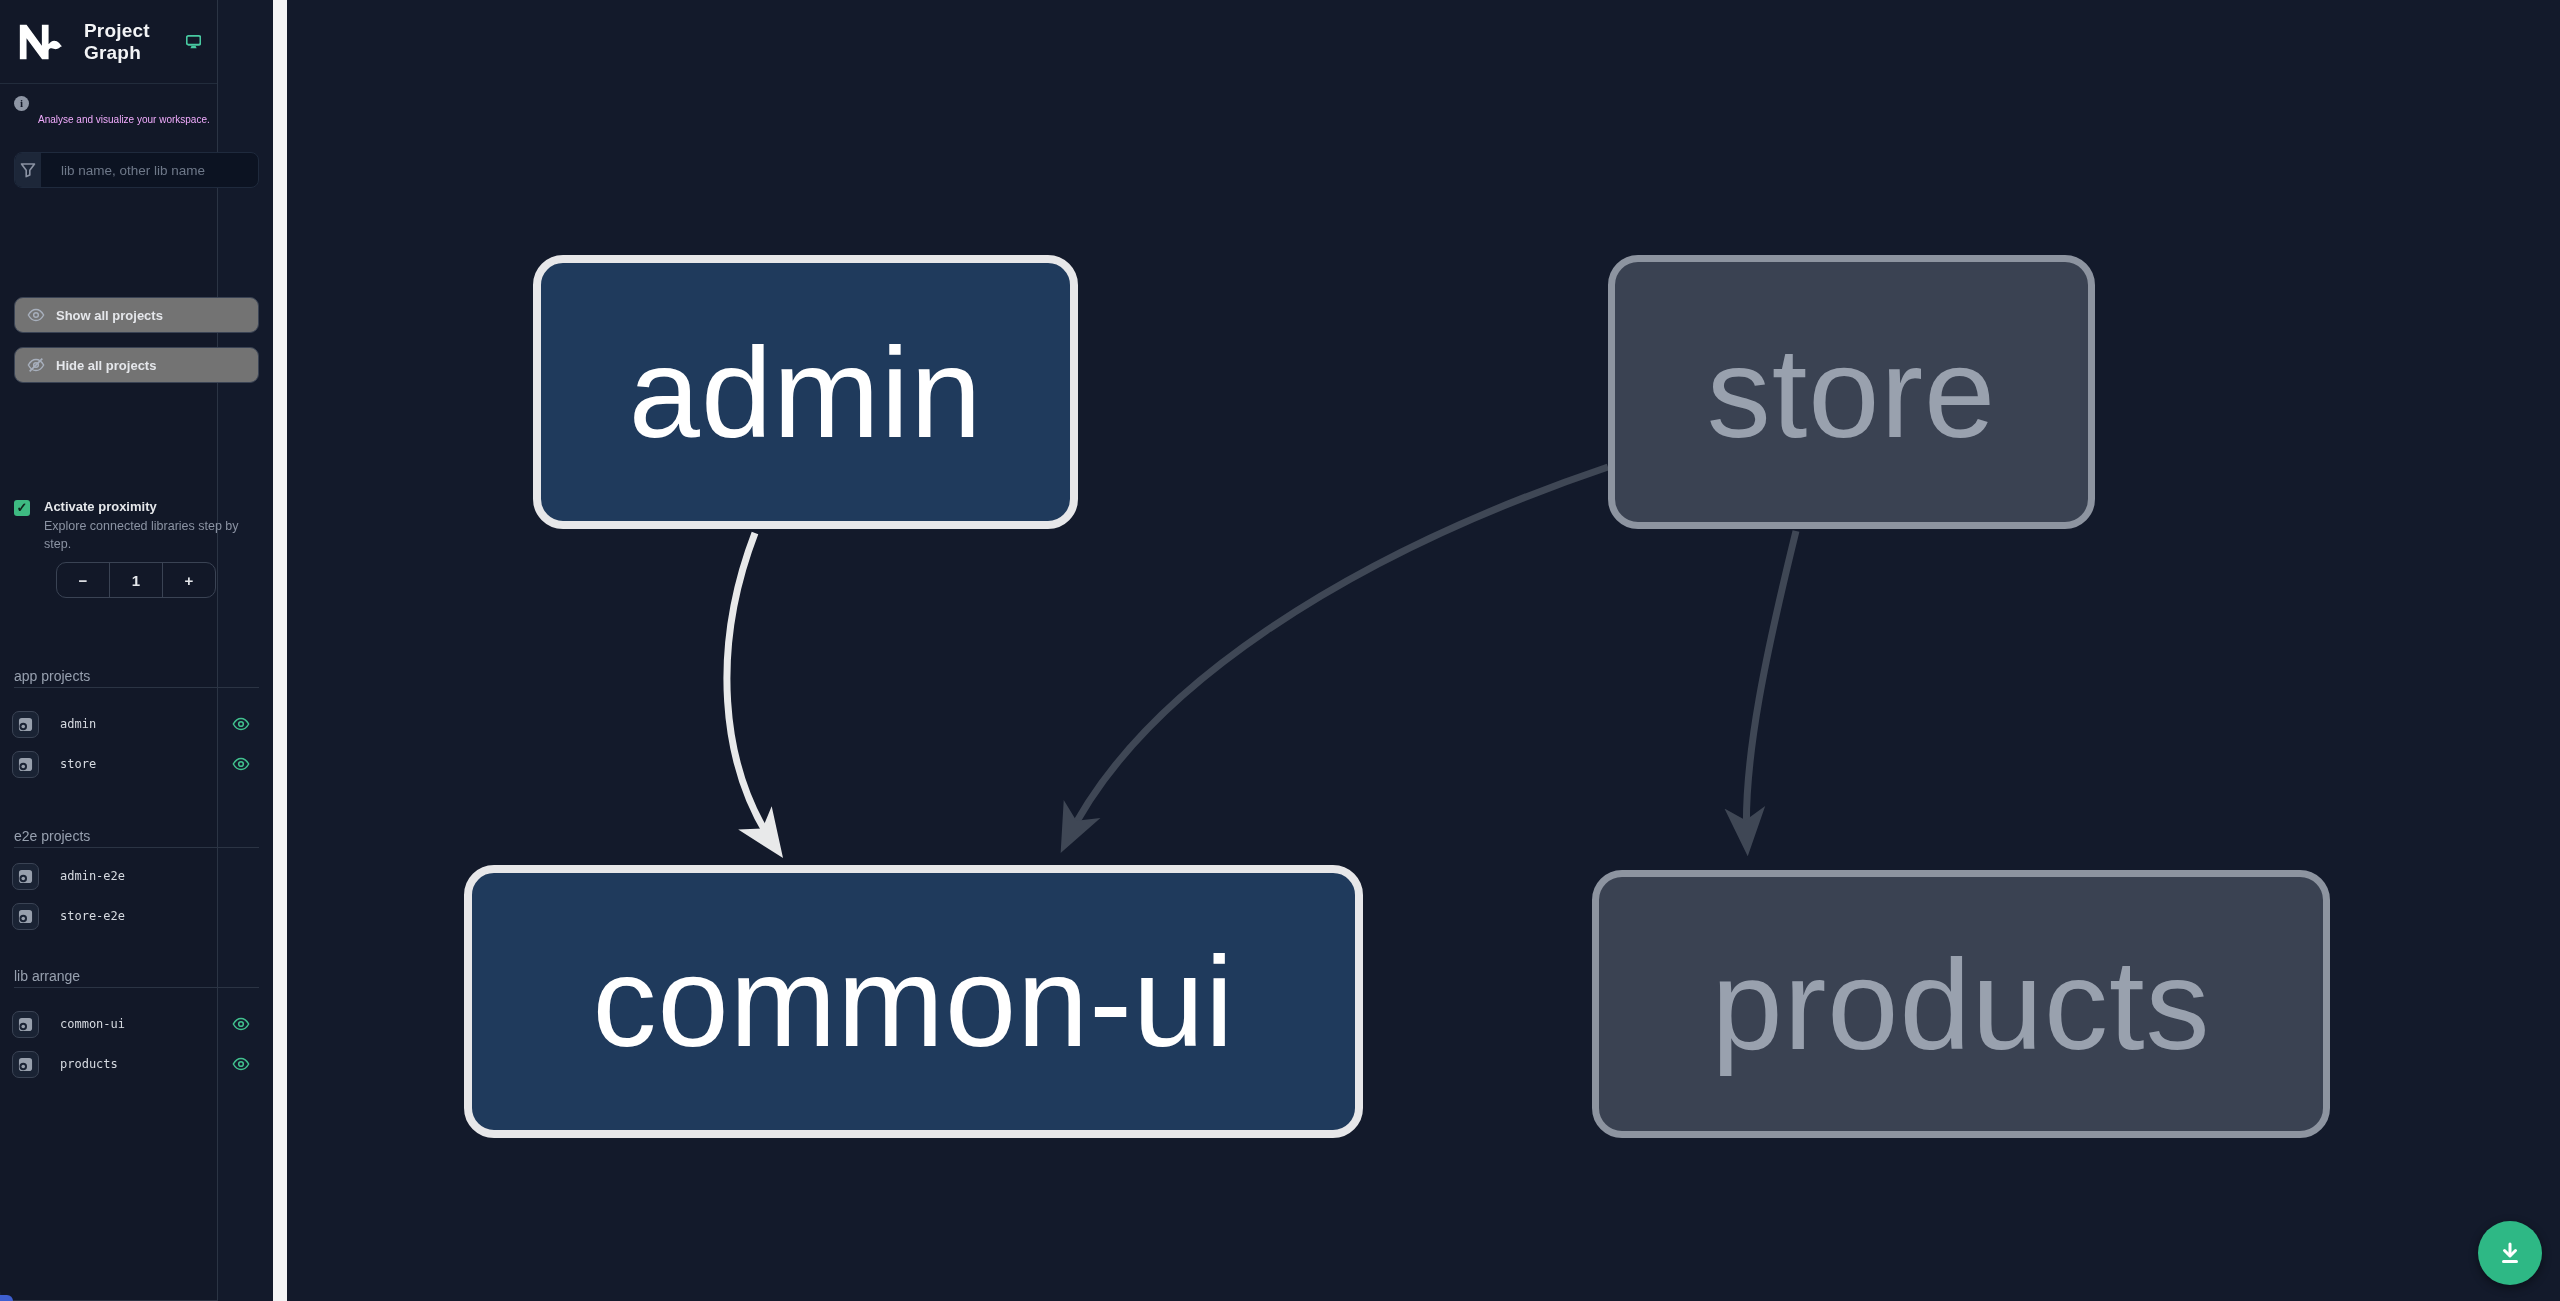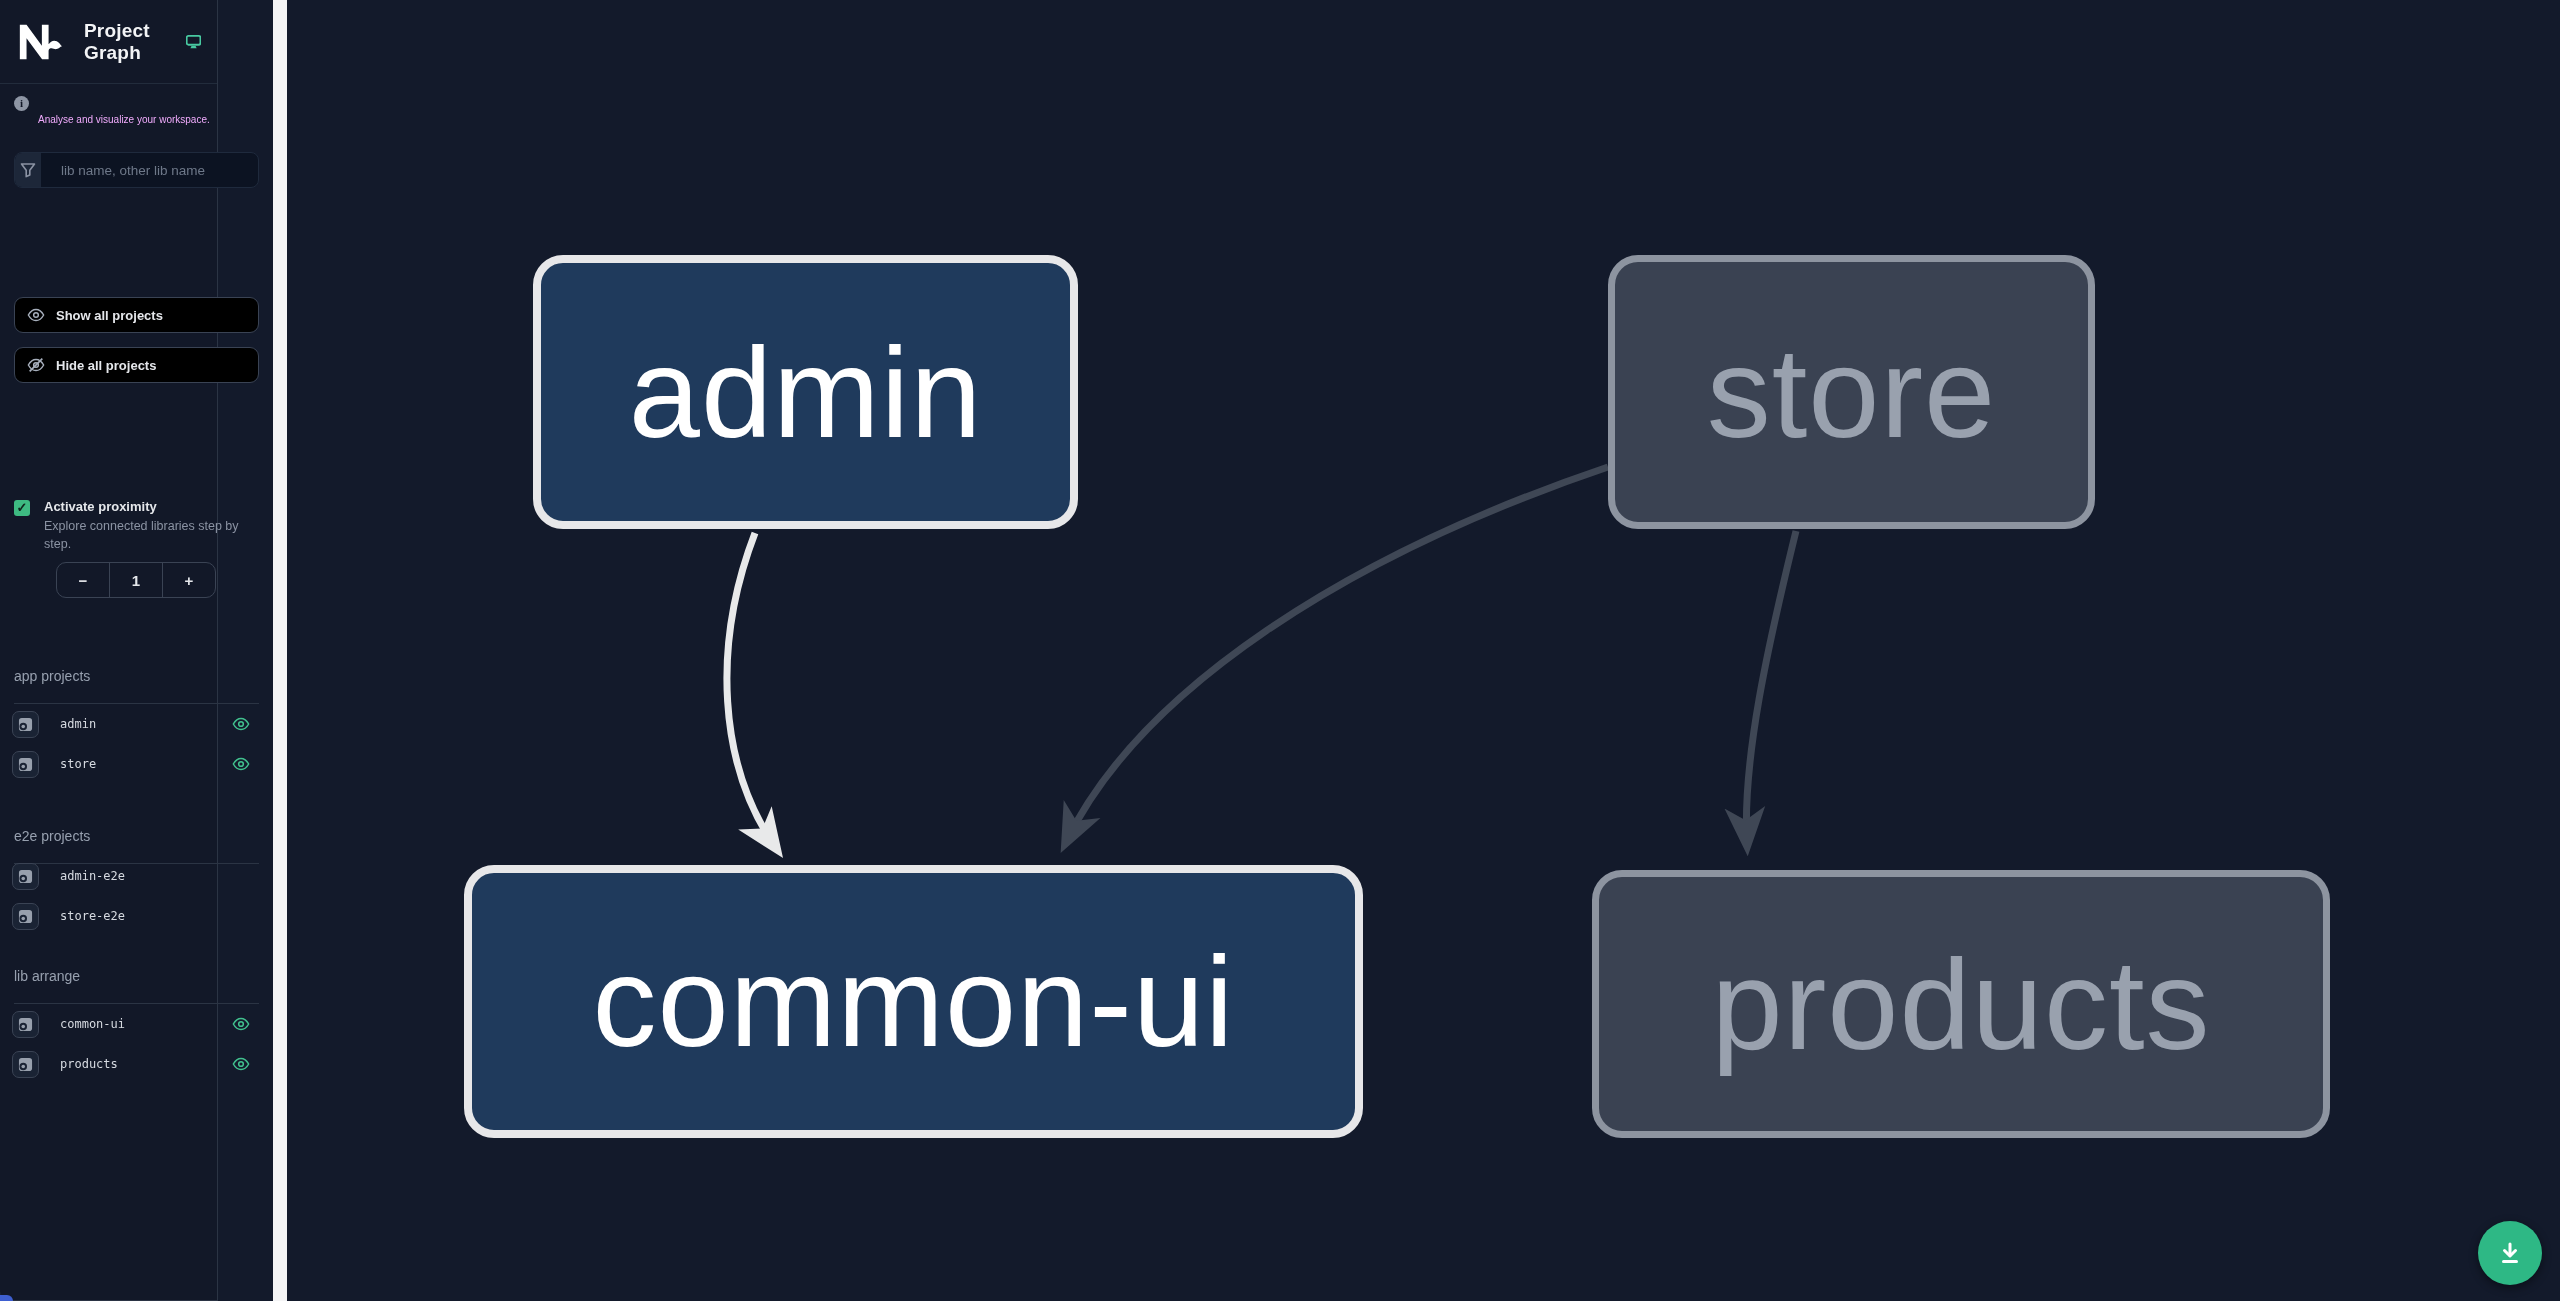--- a/index.html
+++ b/index.html
@@ -34,33 +34,33 @@
   .check-row { position:absolute; left:14px; width:248px; }
   .checkbox { position:absolute; left:0; top:1px; width:16px; height:16px; border-radius:3px; }
   .cb-gray  { background:#9ca3af; }
   .cb-white { background:#f4f5f7; }
   .cb-green { background:#3eba82; color:#10241c; font-size:13px; font-weight:bold;
               text-align:center; line-height:16px; }
   .check-label { margin-left:30px; color:#e5e7eb; font-size:13px; font-weight:bold; display:block; }
   .check-desc  { margin-left:30px; color:#8b93a3; font-size:12.5px; line-height:18px; margin-top:3px; display:block; }
 
   .sb-btn { position:absolute; left:14px; width:245px; height:36px; border:1px solid #3a4354;
-            border-radius:9px; background:#000000; display:flex; align-items:center;
+            border-radius:9px; background:#737373; display:flex; align-items:center;
             padding:0 12px; cursor:pointer; }
   .sb-btn .eye-glyph { width:18px; height:18px; color:#a7afbc; flex:0 0 auto; }
   .sb-btn-label { color:#e5e7eb; font-size:13px; font-weight:bold; margin-left:11px; }
 
   .stepper { position:absolute; left:56px; top:562px; width:160px; height:36px;
              border:1px solid #3a4354; border-radius:10px; display:flex; overflow:hidden; }
   .stepper > div { flex:1; display:flex; align-items:center; justify-content:center;
                    color:#e5e7eb; font-size:15px; font-weight:bold; }
   .stepper > div + div { border-left:1px solid #3a4354; }
 
   .section-header { position:absolute; left:14px; width:245px; color:#97a0af; font-size:14px;
-                    padding-bottom:19px; border-bottom:1px solid #2b3444; }
+                    padding-bottom:3px; border-bottom:1px solid #2b3444; }
   .proj-row { position:absolute; left:12px; width:248px; height:28px; display:flex; align-items:center; }
   .proj-icon-btn { width:27px; height:27px; border:1px solid #3a4354; border-radius:7px;
                    background:#1a2334; display:flex; align-items:center; justify-content:center;
                    cursor:pointer; flex:0 0 auto; }
   .proj-icon-btn svg { width:15px; height:15px; color:#98a0ad; }
   .proj-name { font-family:"DejaVu Sans Mono", monospace; font-size:12px; color:#d6dae1; margin-left:21px; }
   .row-eye { position:absolute; right:10px; width:18px; height:18px; color:#41c08e; cursor:pointer; }
 
   
   .v-scroll-track { position:absolute; left:273px; top:0; width:14px; height:1301px; background:#f4f4f5; }

